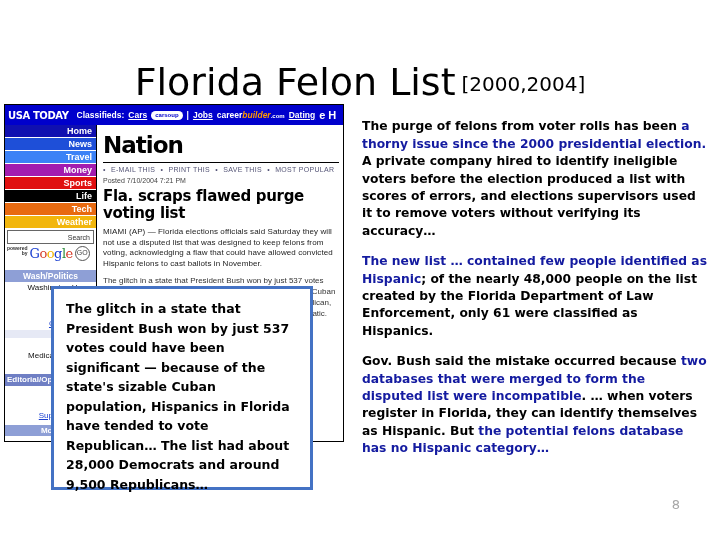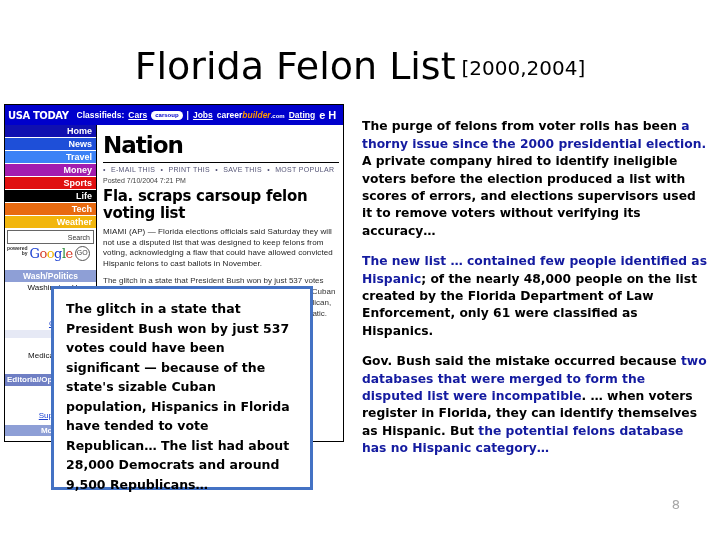--- a/index.html
+++ b/index.html
@@ -12,21 +12,21 @@
     background: #ffffff;
     font-family: "Liberation Sans", sans-serif;
     overflow: hidden;
     position: relative;
   }
 
   
   #slide-title {
     position: absolute;
     left: 0;
-    top: 44px;
+    top: 60px;
     width: 720px;
     text-align: center;
     white-space: nowrap;
   }
   #slide-title .title-main {
     font-family: "DejaVu Sans", sans-serif;
     font-size: 38px;
     font-weight: 400;
     color: #000000;
     letter-spacing: 0px;
@@ -377,21 +377,21 @@
       <div class="ut-section">Nation</div>
       <div class="ut-rule"></div>
       <div class="ut-tabs">
         • <span>E-MAIL THIS</span>
         • <span>PRINT THIS</span>
         • <span>SAVE THIS</span>
         • <span>MOST POPULAR</span>
         • 
       </div>
       <div class="ut-posted">Posted 7/10/2004 7:21 PM</div>
-      <div class="ut-headline">Fla. scraps carsoup felon voting list</div>
+      <div class="ut-headline">Fla. scraps flawed purge voting list</div>
       <div class="ut-lede">MIAMI (AP) — Florida elections officials said Saturday they will not use a disputed list that was designed to keep felons from voting, acknowledging a flaw that could have allowed convicted Hispanic felons to cast ballots in November.</div>
       <div class="ut-ghost">The glitch in a state that President Bush won by just 537 votes could have been significant. Because of the state's sizable Cuban population, Hispanics in Florida have tended to vote Republican, while black voters in the state overwhelmingly vote Democratic. The list had about 28,000 Democrats and around 9,500 Republicans.</div>
     </div>
 
   </div>
 </div>
 
 <div id="callout">
   <span>The glitch in a state that President Bush won by just 537 votes could have been significant — because of the state's sizable Cuban population, Hispanics in Florida have tended to vote Republican… The list had about 28,000 Democrats and around 9,500 Republicans…</span>
 </div>

